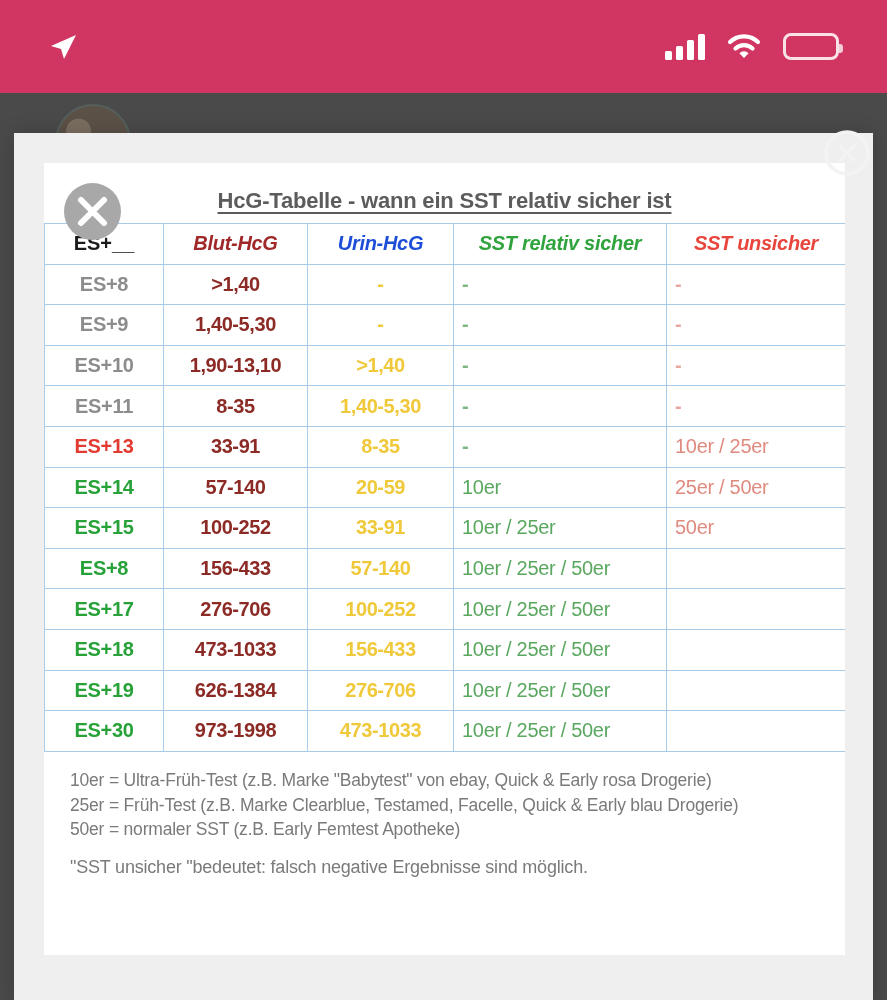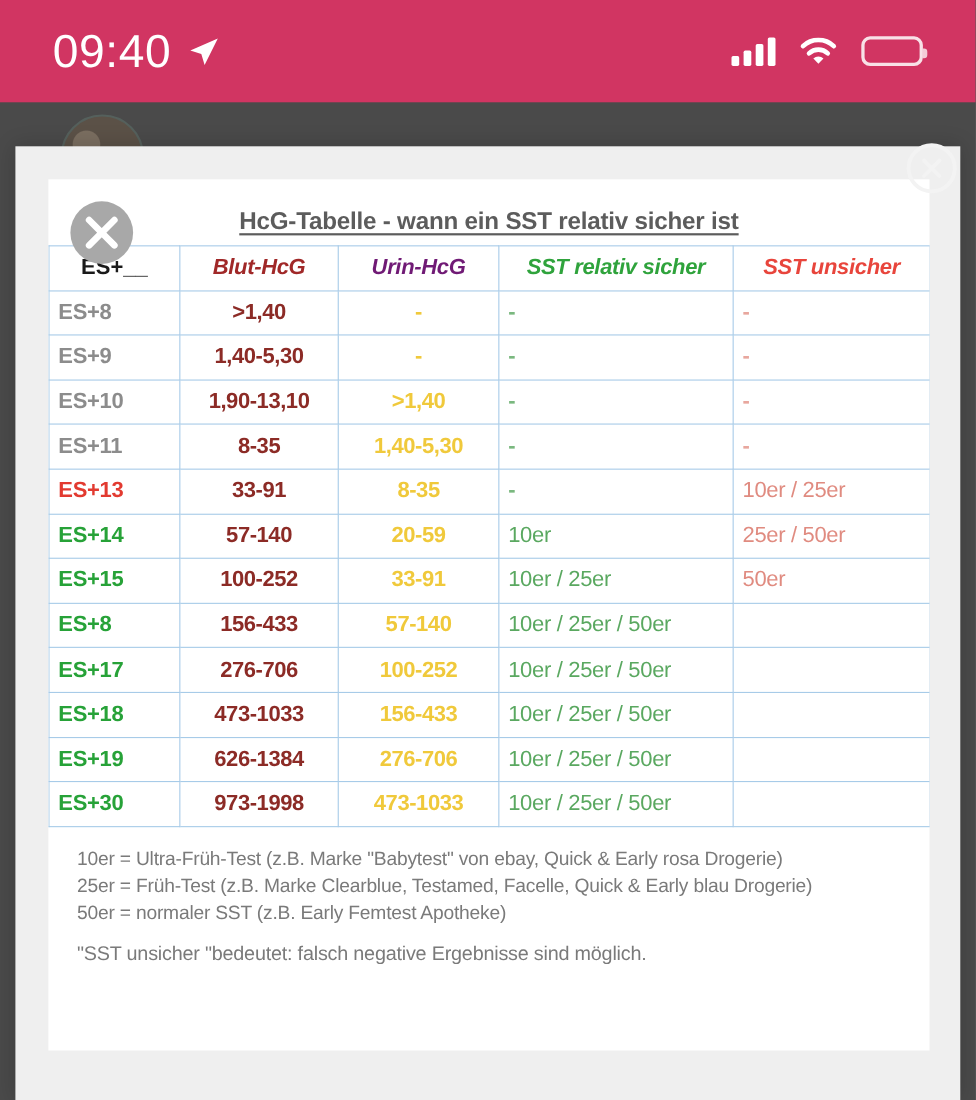--- a/index.html
+++ b/index.html
@@ -185,26 +185,26 @@
   thead th {
     font-weight: 700;
     font-style: italic;
     font-size: 20px;
     height: 44px;
     text-align: center;
     letter-spacing: -0.3px;
   }
   th.h-es { font-style: normal; color: #1a1a1a; text-align: center; letter-spacing: 0; }
   th.h-blut { color: #a02828; }
-  th.h-urin { color: #701a75; }
+  th.h-urin { color: #1d4ed8; }
   th.h-sicher { color: #2fa33c; }
   th.h-unsicher { color: #e8453c; }
 
   td.col-es {
-    text-align: left;
+    text-align: center;
     font-weight: 700;
     font-size: 19px;
     color: #8c8c8c;
     letter-spacing: -0.3px;
   }
   td.col-es.lv-red { color: #e23a30; }
   td.col-es.lv-green { color: #27a238; }
 
   td.col-blut {
     text-align: center;
@@ -276,21 +276,20 @@
 </head>
 <body>
 
 <div id="backdrop"></div>
 <div id="avatar"></div>
 
 <div id="sheet"></div>
 
 <div id="status-bar">
   <div id="status-left">
-    <span id="clock">09:40</span>
     <span class="loc-arrow">
       <svg viewBox="0 0 30 30" width="30" height="30">
           <path d="M28 3 L3 14 L13 17 L16 27 Z" fill="#ffffff"></path>
         </svg>
     </span>
   </div>
   <div id="status-right">
     <span class="sig-bars">
         <i></i>
         <i></i>

